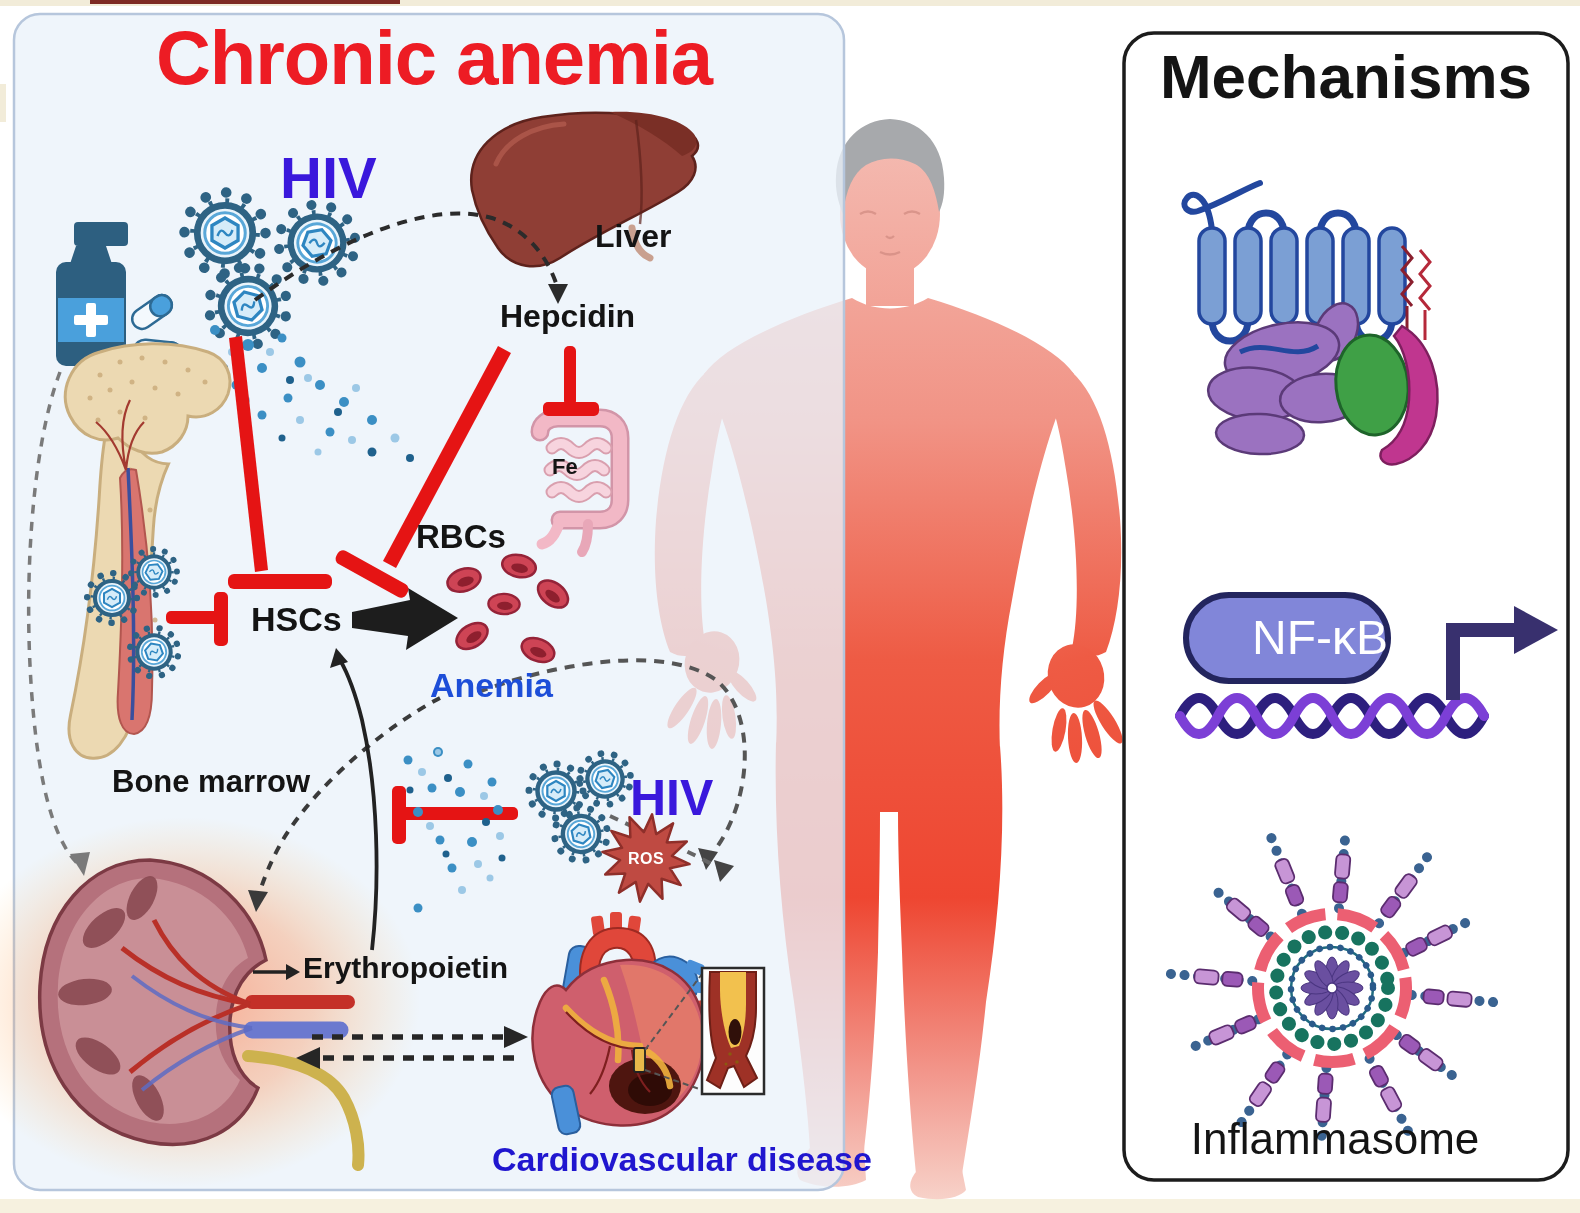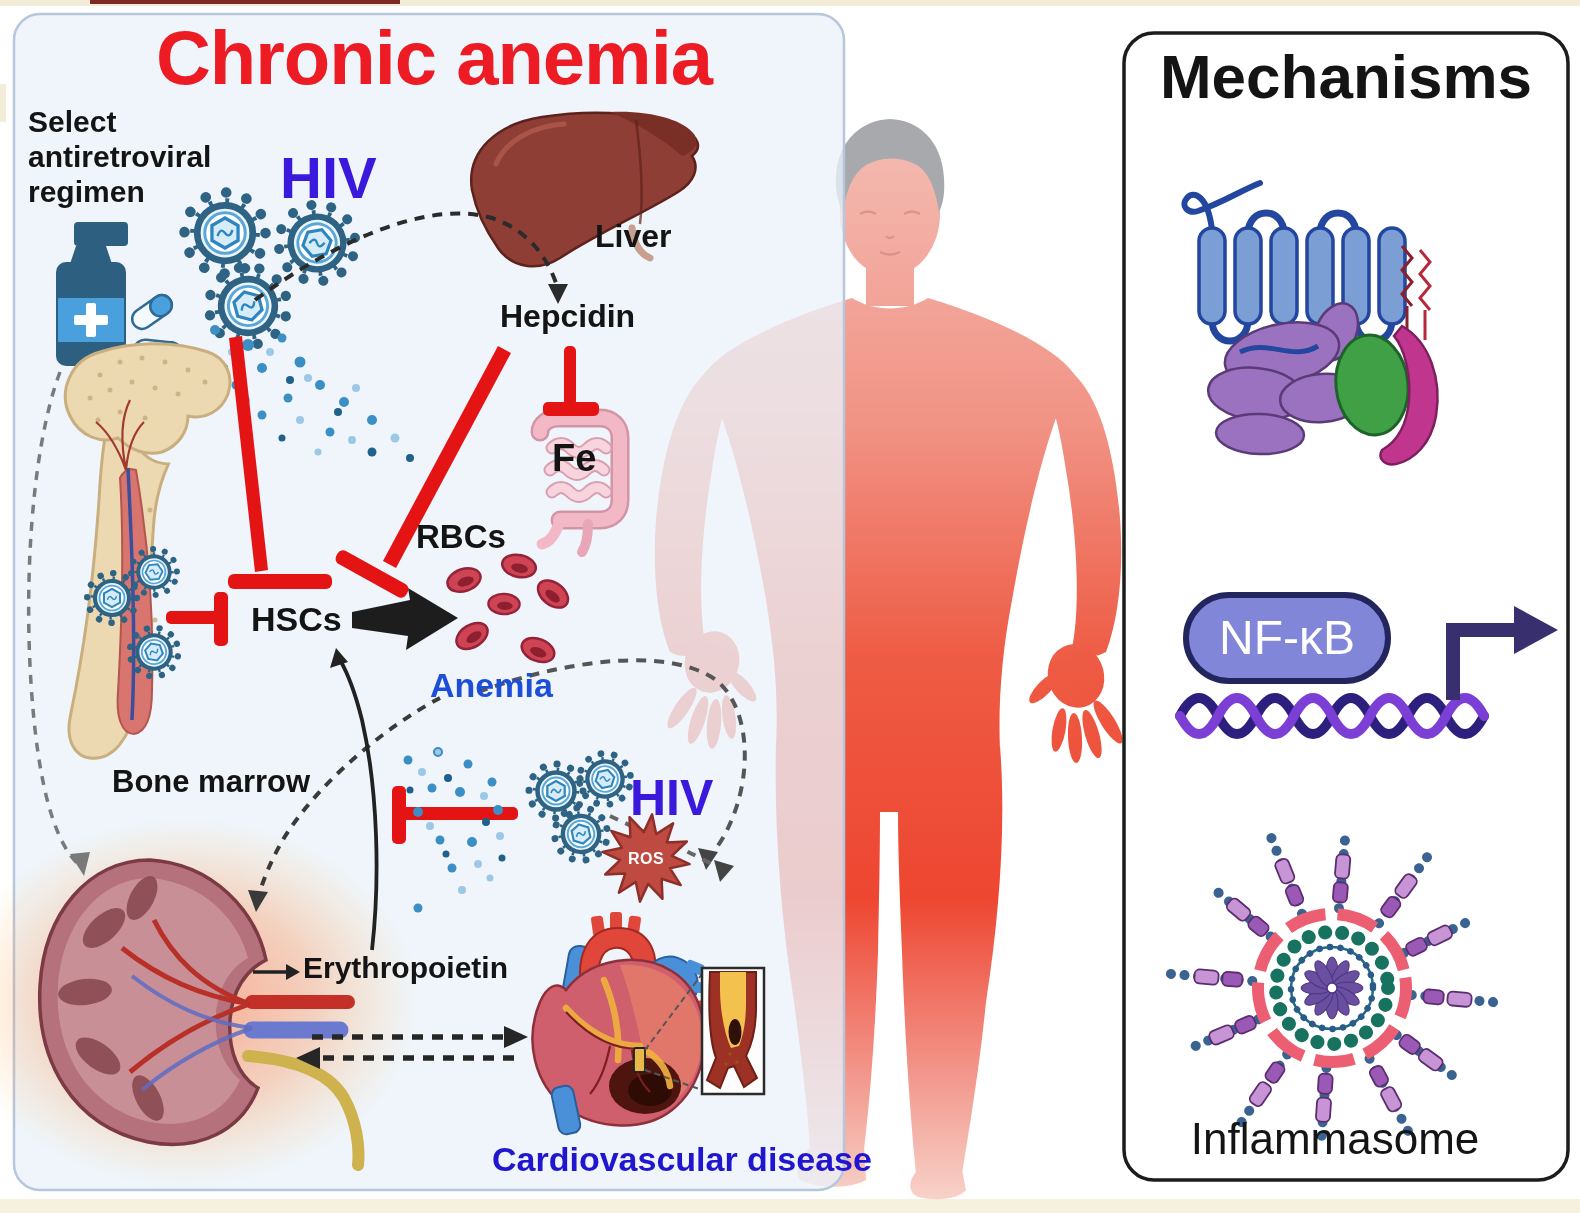--- a/index.html
+++ b/index.html
@@ -613,31 +613,30 @@
           </g>
       <g transform="rotate(330 1332 988)">
             <ellipse cx="1332" cy="972" rx="6" ry="15"></ellipse>
           </g>
     </g>
     <circle cx="1332" cy="988" r="5" fill="#fff" stroke="#4a3580" stroke-width="1.5"></circle>
   </g>
 </svg>
 
 <div class="lbl title ctr" style="left:434px;top:18px;">Chronic anemia</div>
-<div class="lbl regimen" style="left:28px;top:104px;">Select antiretroviral regimen</div>
 <div class="lbl hiv" style="left:280px;top:114px;font-size:58px;">HIV</div>
 <div class="lbl" style="left:595px;top:220px;font-size:32px;">Liver</div>
 <div class="lbl" style="left:500px;top:300px;font-size:32px;">Hepcidin</div>
-<div class="lbl" style="left:552px;top:439px;font-size:38px;">Fe</div>
+<div class="lbl" style="left:552px;top:455px;font-size:22px;">Fe</div>
 <div class="lbl" style="left:416px;top:520px;font-size:33px;">RBCs</div>
 <div class="lbl" style="left:251px;top:602px;font-size:34px;">HSCs</div>
 <div class="lbl red-txt" style="left:430px;top:668px;font-size:34px;">Anemia</div>
 <div class="lbl" style="left:112px;top:766px;font-size:31px;">Bone marrow</div>
 <div class="lbl" style="left:303px;top:952px;font-size:30px;">Erythropoietin</div>
 <div class="lbl hiv" style="left:630px;top:738px;font-size:50px;">HIV</div>
 <div class="lbl ros-lbl" style="left:646px;top:859px;">ROS</div>
 <div class="lbl blue-disease" style="left:492px;top:1142px;font-size:34px;">Cardiovascular disease</div>
 
 <div class="lbl mech-title ctr" style="left:1346px;top:44px;">Mechanisms</div>
-<div class="lbl nfkb-lbl" style="left:1186px;top:595px;width:202px;height:86px;line-height:86px;text-align:center;font-size:48px;">NF-κB</div>
+<div class="lbl nfkb-lbl" style="left:1186px;top:595px;width:202px;height:86px;line-height:86px;text-align:right;font-size:48px;">NF-κB</div>
 <div class="lbl plain ctr" style="left:1335px;top:1116px;font-size:44px;">Inflammasome</div>
 
 </div>
 
 </body></html>

